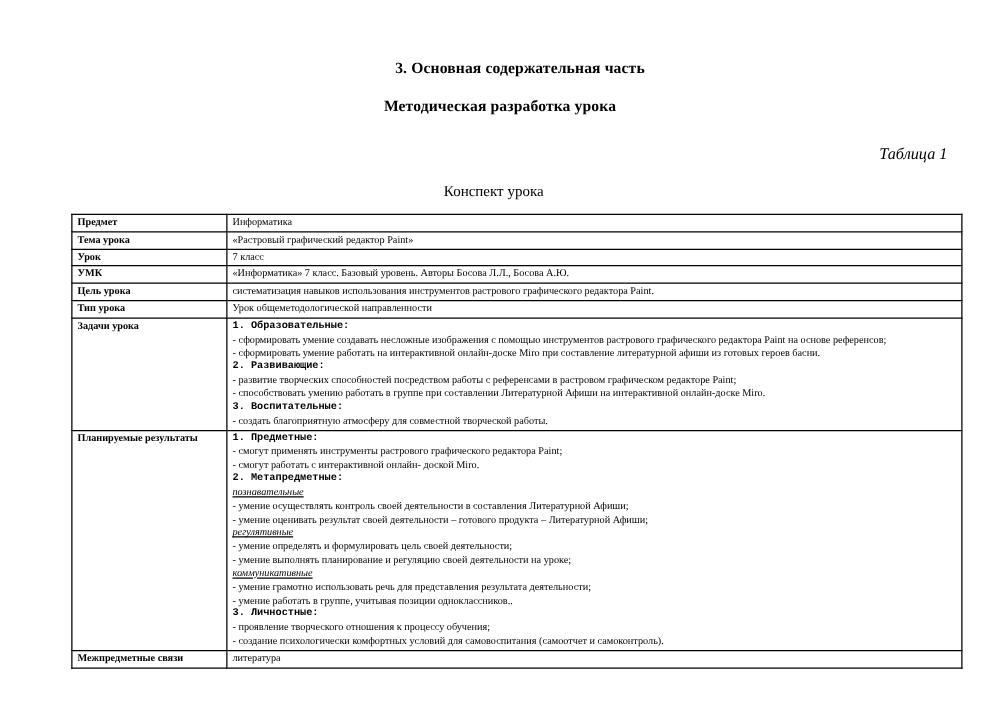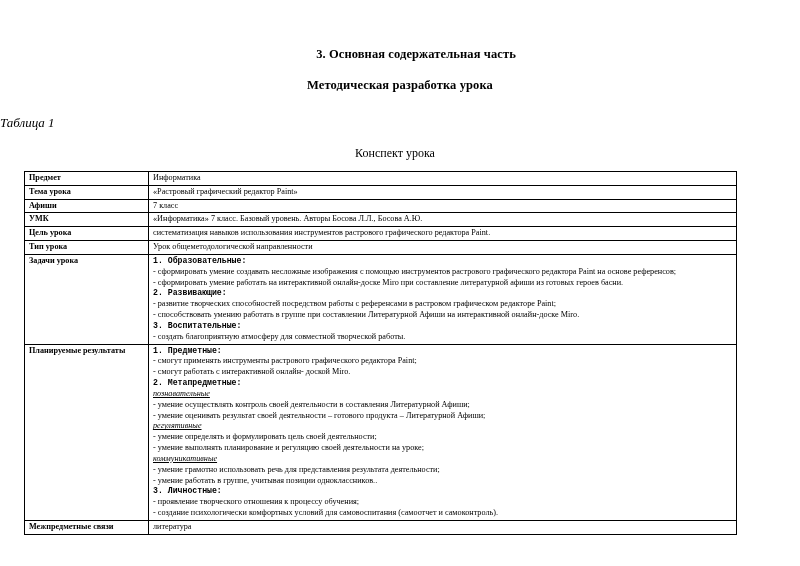--- a/index.html
+++ b/index.html
@@ -34,37 +34,37 @@
   }
   .h-sub {
     text-align: center;
     font-weight: bold;
     font-size: 12.5px;
     line-height: 1.0;
     margin-top: 18px;
     letter-spacing: 0.1px;
   }
   .table-label {
-    text-align: left;
+    text-align: right;
     font-style: italic;
     font-size: 13px;
     margin-top: 24px;
     padding-right: 42px;
   }
   .h-konspekt {
     text-align: center;
     font-size: 12px;
     margin-top: 15px;
     padding-right: 10px;
   }
 
   
   .tbl-wrap {
     margin-top: 10px;
-    padding-left: 24px;
+    padding-left: 57px;
     padding-right: 43px;
   }
   table.konspekt {
     width: 712px;
     border-collapse: collapse;
     table-layout: fixed;
     font-size: 8.2px;
     line-height: 1.32;
   }
   table.konspekt td {
@@ -115,21 +115,21 @@
           <tr>
             <td class="label-col">
               <span class="lbl-wrap">Тема урока</span>
             </td>
             <td class="value-col">
               <span class="line">«Растровый графический редактор Paint»</span>
             </td>
           </tr>
           <tr>
             <td class="label-col">
-              <span class="lbl-wrap">Афиши</span>
+              <span class="lbl-wrap">Урок</span>
             </td>
             <td class="value-col">
               <span class="line">7 класс</span>
             </td>
           </tr>
           <tr>
             <td class="label-col">
               <span class="lbl-wrap">УМК</span>
             </td>
             <td class="value-col">

